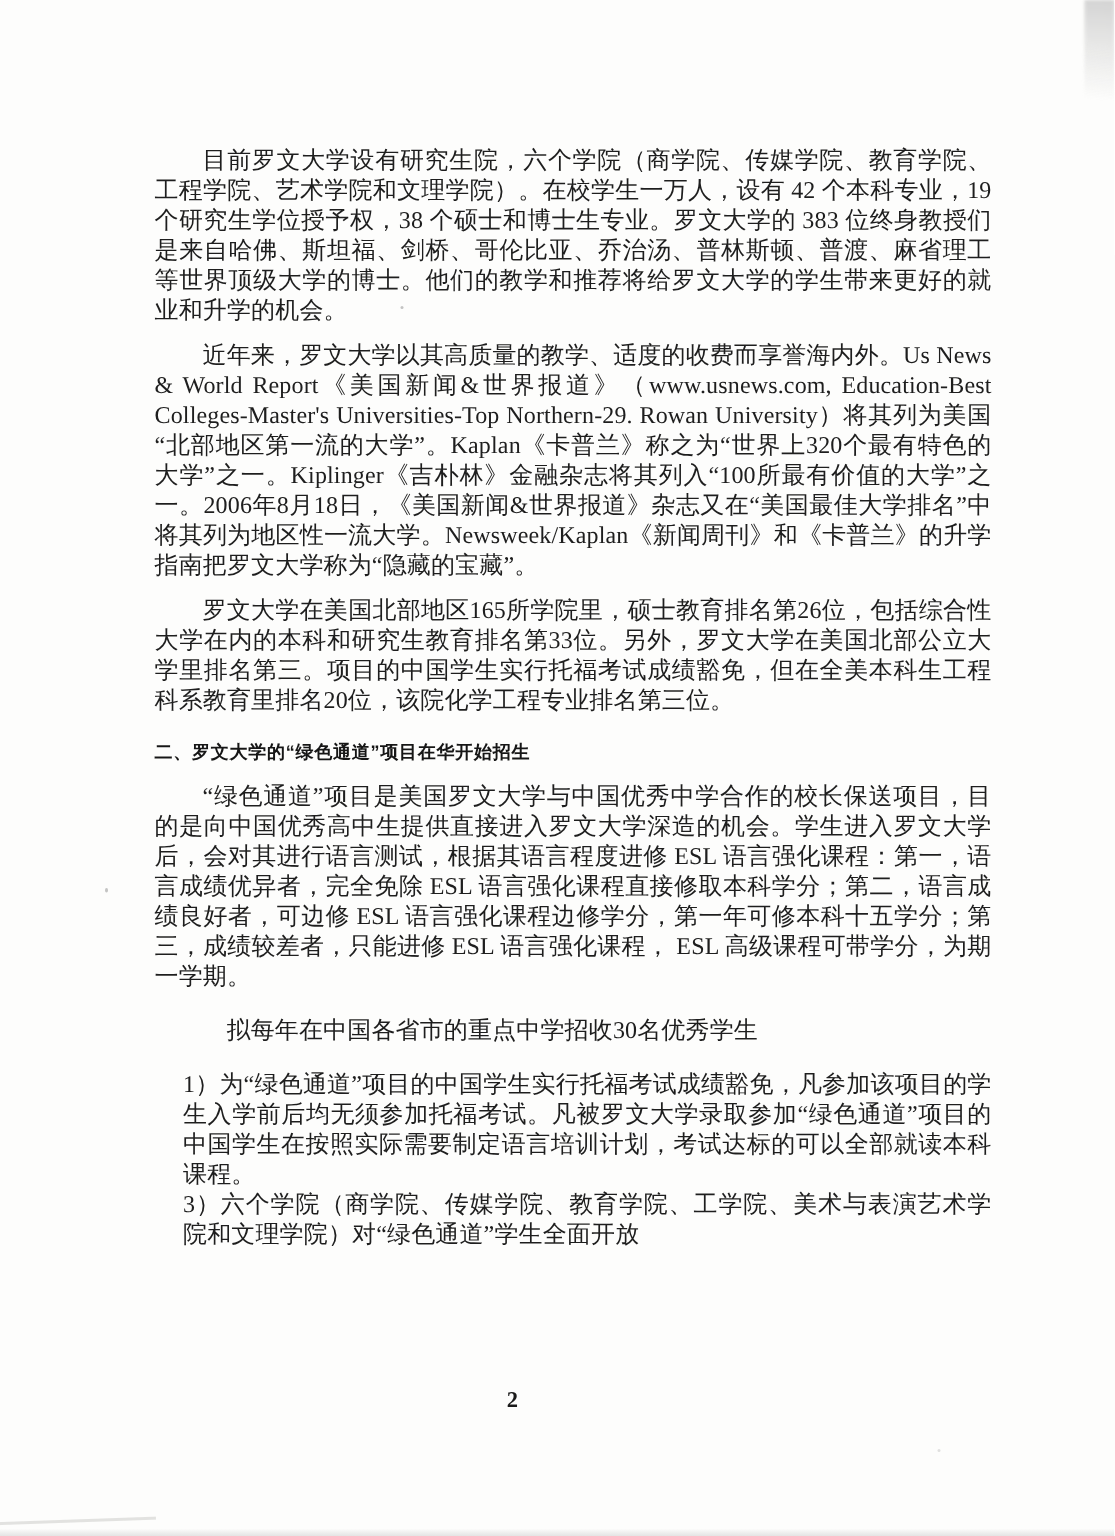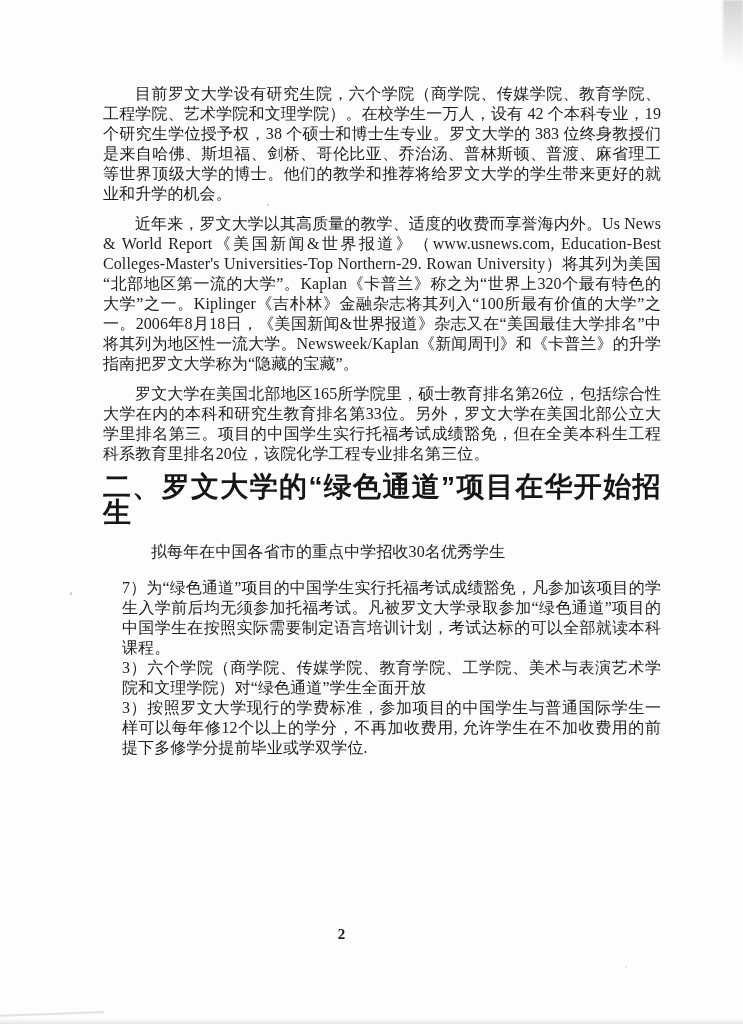--- a/index.html
+++ b/index.html
@@ -49,36 +49,36 @@
     position: absolute;
     background: rgba(90,90,90,0.35);
     border-radius: 50%;
   }
   .speck.s1 { left: 267px; top: 204px; width: 2px; height: 2px; }
   .speck.s2 { left: 70px;  top: 592px; width: 2px; height: 3px; }
   .speck.s3 { left: 625px; top: 966px; width: 2px; height: 2px; opacity: .5; }
 
   .content {
     position: absolute;
-    top: 84px;
+    top: 98px;
     left: 103px;
     width: 558px;
     font-size: 16px;
     line-height: 20px;
     text-align: justify;
     letter-spacing: 0.1px;
   }
   .para {
     margin: 0 0 10px 0;
     text-indent: 2em;
   }
   .para.last-of-section { margin-bottom: 0; }
   .section-heading {
     font-family: "Liberation Sans", "DejaVu Sans", sans-serif;
-    font-size: 28px;
+    font-size: 12px;
     font-weight: 700;
     line-height: 26px;
     margin: 6px 0 8px 0;
     text-indent: 0;
     letter-spacing: 0.5px;
     color: #161616;
   }
   .recruit-line {
     margin: 16px;
     text-indent: 2em;
@@ -115,27 +115,27 @@
 
     <p class="para">目前罗文大学设有研究生院，六个学院（商学院、传媒学院、教育学院、工程学院、艺术学院和文理学院）。在校学生一万人，设有 42 个本科专业，19 个研究生学位授予权，38 个硕士和博士生专业。罗文大学的 383 位终身教授们是来自哈佛、斯坦福、剑桥、哥伦比亚、乔治汤、普林斯顿、普渡、麻省理工等世界顶级大学的博士。他们的教学和推荐将给罗文大学的学生带来更好的就业和升学的机会。</p>
 
     <p class="para">近年来，罗文大学以其高质量的教学、适度的收费而享誉海内外。Us News &amp; World Report《美国新闻&amp;世界报道》（www.usnews.com, Education-Best Colleges-Master's Universities-Top Northern-29. Rowan University）将其列为美国“北部地区第一流的大学”。Kaplan《卡普兰》称之为“世界上320个最有特色的大学”之一。Kiplinger《吉朴林》金融杂志将其列入“100所最有价值的大学”之一。2006年8月18日，《美国新闻&amp;世界报道》杂志又在“美国最佳大学排名”中将其列为地区性一流大学。Newsweek/Kaplan《新闻周刊》和《卡普兰》的升学指南把罗文大学称为“隐藏的宝藏”。</p>
 
     <p class="para">罗文大学在美国北部地区165所学院里，硕士教育排名第26位，包括综合性大学在内的本科和研究生教育排名第33位。另外，罗文大学在美国北部公立大学里排名第三。项目的中国学生实行托福考试成绩豁免，但在全美本科生工程科系教育里排名20位，该院化学工程专业排名第三位。</p>
 
 
     <h2 class="section-heading">二、罗文大学的“绿色通道”项目在华开始招生</h2>
 
+    <p class="para">“绿色通道”项目是美国罗文大学与中国优秀中学合作的校长保送项目，目的是向中国优秀高中生提供直接进入罗文大学深造的机会。学生进入罗文大学后，会对其进行语言测试，根据其语言程度进修 ESL 语言强化课程：第一，语言成绩优异者，完全免除 ESL 语言强化课程直接修取本科学分；第二，语言成绩良好者，可边修 ESL 语言强化课程边修学分，第一年可修本科十五学分；第三，成绩较差者，只能进修 ESL 语言强化课程， ESL 高级课程可带学分，为期一学期。</p>
 
     <p class="recruit-line">拟每年在中国各省市的重点中学招收30名优秀学生</p>
 
     <div class="numbered-list">
-      <p class="list-item">7）为“绿色通道”项目的中国学生实行托福考试成绩豁免，凡参加该项目的学生入学前后均无须参加托福考试。凡被罗文大学录取参加“绿色通道”项目的中国学生在按照实际需要制定语言培训计划，考试达标的可以全部就读本科课程。</p>
+      <p class="list-item">1）为“绿色通道”项目的中国学生实行托福考试成绩豁免，凡参加该项目的学生入学前后均无须参加托福考试。凡被罗文大学录取参加“绿色通道”项目的中国学生在按照实际需要制定语言培训计划，考试达标的可以全部就读本科课程。</p>
       <p class="list-item">3）六个学院（商学院、传媒学院、教育学院、工学院、美术与表演艺术学院和文理学院）对“绿色通道”学生全面开放</p>
-      <p class="list-item">3）按照罗文大学现行的学费标准，参加项目的中国学生与普通国际学生一样可以每年修12个以上的学分，不再加收费用, 允许学生在不加收费用的前提下多修学分提前毕业或学双学位.</p>
     </div>
 
   </div>
 
   <div class="footer">2</div>
 
   <div class="edge-bottom-left-line"></div>
   <div class="edge-bottom"></div>
 
 </div>

